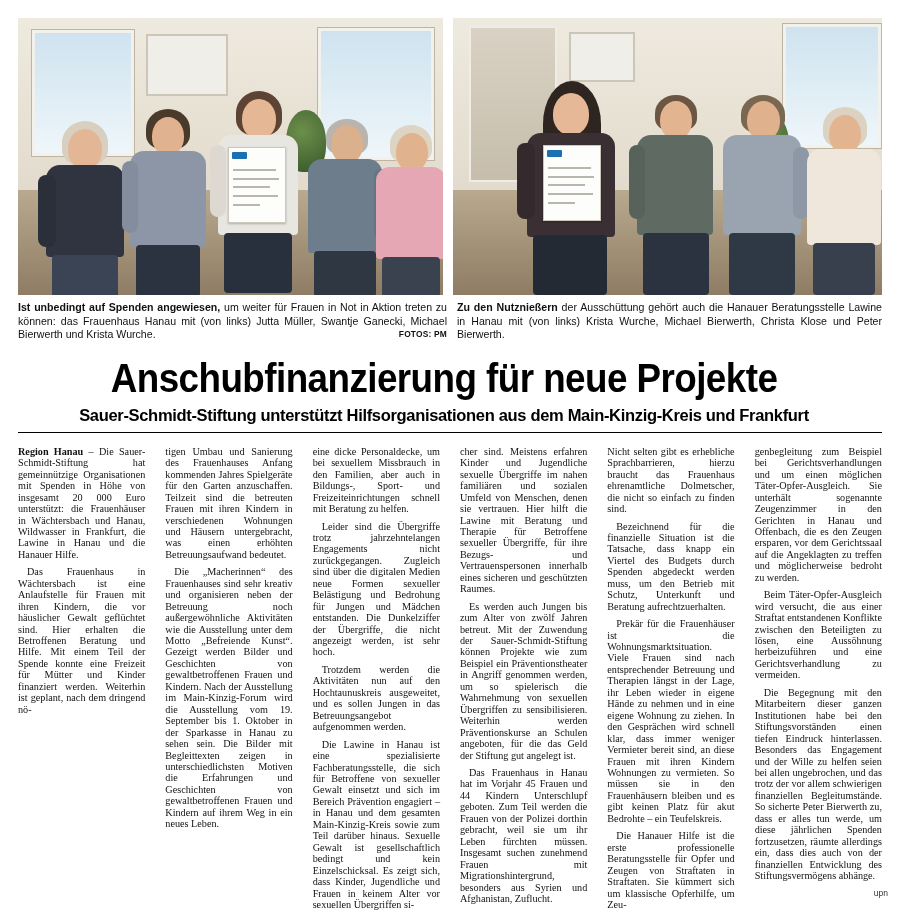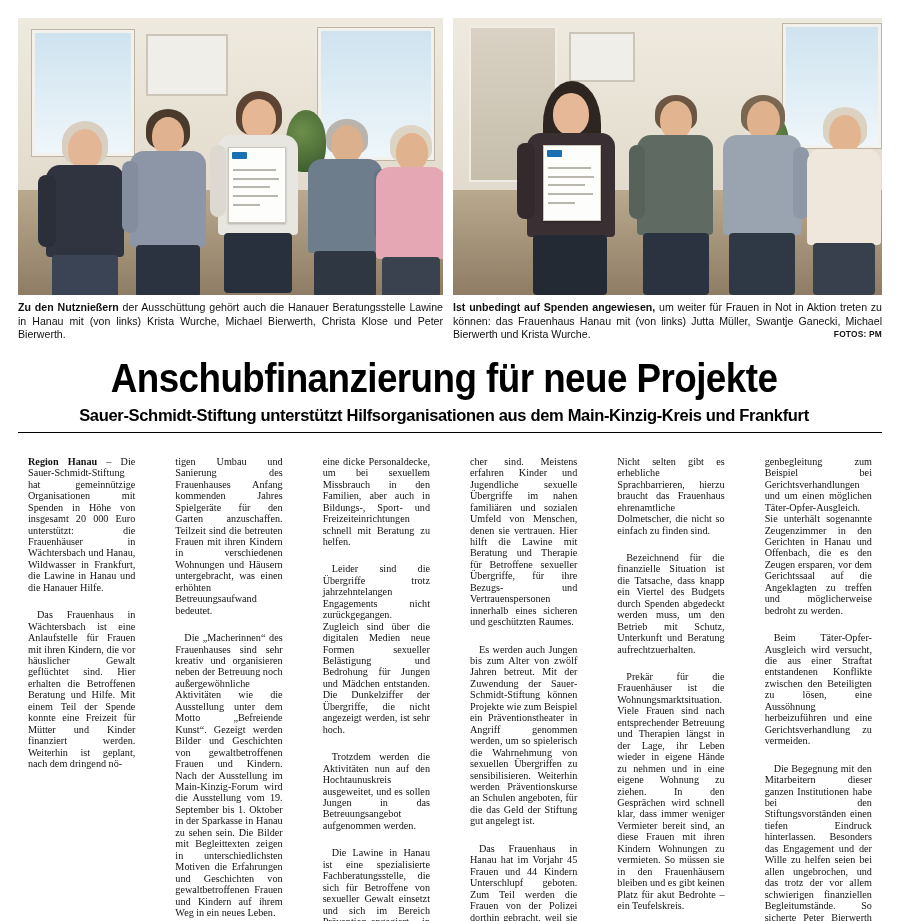--- a/index.html
+++ b/index.html
@@ -87,21 +87,21 @@
   .col{
     width:142px;
     font-family:"Liberation Serif", serif;
     font-size:10.2px;
     line-height:11.45px;
     text-align:justify;
     text-justify:inter-word;
     hyphens:none;
     color:#111;
   }
-  .col p{margin:16px;text-indent:9px;}
+  .col p{margin:6px;text-indent:9px;}
   .col p.first{text-indent:0;}
   .col p.cont{text-indent:0;}
   .col .lead{font-weight:bold;}
   .sig{text-align:right;font-family:"Liberation Sans",sans-serif;font-size:8.5px;margin-top:2px;color:#333;}
 </style>
 </head>
 <body>
 
 <div class="page">
 
@@ -210,26 +210,26 @@
           <div class="hair" style="left:20px;top:10px;width:44px;height:40px;background:#dcd2c2;"></div>
           <div class="head" style="left:26px;top:18px;width:32px;height:38px;background:#e2b490;"></div>
           <div class="torso" style="left:4px;top:52px;width:74px;height:96px;background:#efe7dc;"></div>
           <div class="legs" style="left:10px;top:146px;width:62px;height:52px;background:#38404d;"></div>
         </div>
       </div>
     </div>
   </div>
 
   <div class="captions">
-    <div class="cap cap-left">
-      <b>Zu den Nutznießern</b><span> der Ausschüttung gehört auch die Hanauer Beratungsstelle Lawine in Hanau mit (von links) Krista Wurche, Michael Bierwerth, Christa Klose und Peter Bierwerth.</span>
-    </div>
     <div class="cap cap-right">
       <b>Ist unbedingt auf Spenden angewiesen,</b><span> um weiter für Frauen in Not in Aktion treten zu können: das Frauenhaus Hanau mit (von links) Jutta Müller, Swantje Ganecki, Michael Bierwerth und Krista Wurche.</span>
       <span class="credit">FOTOS: PM</span>
+    </div>
+    <div class="cap cap-left">
+      <b>Zu den Nutznießern</b><span> der Ausschüttung gehört auch die Hanauer Beratungsstelle Lawine in Hanau mit (von links) Krista Wurche, Michael Bierwerth, Christa Klose und Peter Bierwerth.</span>
     </div>
   </div>
 
   <div class="headline-wrap">
     <h1 class="headline">Anschubfinanzierung für neue Projekte</h1>
     <div class="subhead">Sauer-Schmidt-Stiftung unterstützt Hilfsorganisationen aus dem Main-Kinzig-Kreis und Frankfurt</div>
   </div>
   <div class="rule"></div>
 
   <div class="cols">

